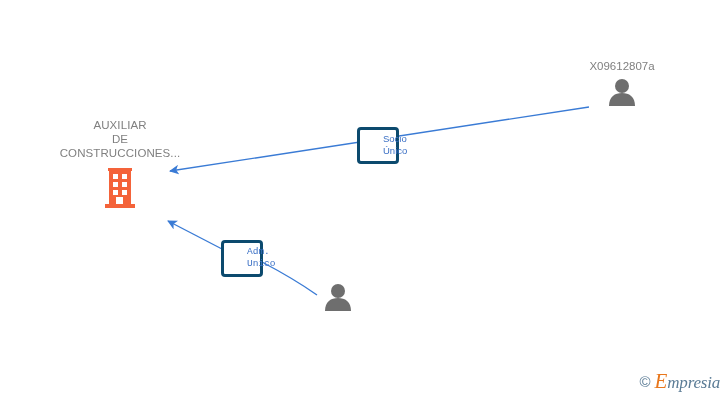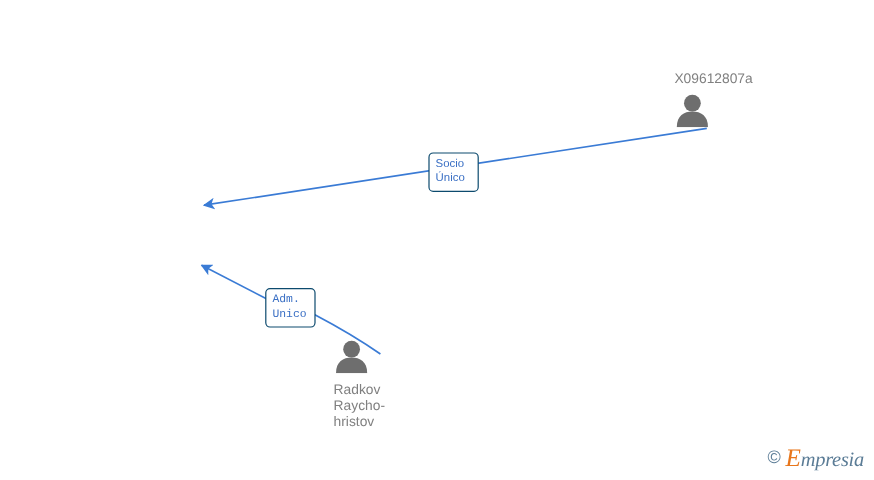--- a/index.html
+++ b/index.html
@@ -43,21 +43,21 @@
   }
   .building-icon {
     margin-top: 6px;
     display: inline-block;
     line-height: 0;
   }
 
   
   .person-node {
     position: absolute;
-    text-align: left;
+    text-align: center;
     width: 120px;
   }
   .person-node.top-right { left: 562px; top: 60px; }
   .person-node.bottom   { left: 278px; top: 283px; }
 
   .person-name {
     font-size: 11.5px;
     line-height: 13.5px;
     color: #808080;
     white-space: pre-line;
@@ -66,26 +66,26 @@
     line-height: 0;
     display: inline-block;
   }
   .person-node.top-right .person-name { margin-bottom: 4px; }
   .person-node.bottom .person-name { margin-top: 3px; }
 
   
   .rel-box {
     position: absolute;
     background: #ffffff;
-    border: 1px solid #0c4a6e;
+    border: 3px solid #0c4a6e;
     border-radius: 4px;
     color: #3A6FC4;
     font-size: 9.5px;
     line-height: 12px;
-    padding: 3px 5px 4px 5px;
+    padding: 3px 5px 4px 23px;
     text-align: left;
     white-space: pre-line;
     box-sizing: border-box;
   }
   .rel-box.socio { left: 357px; top: 127px; width: 42px; }
   .rel-box.adm   { left: 221px; top: 240px; width: 42px; font-family: Liberation Mono, monospace; }
 
   
   .watermark {
     position: absolute;
@@ -125,41 +125,62 @@
       </marker>
     </defs>
 
     <line x1="589" y1="107" x2="170" y2="171" stroke="#3A7BD5" stroke-width="1.4" marker-end="url(#arrowblue)"></line>
 
     <path d="M 317 295 C 300 283 281 272 262 262" fill="none" stroke="#3A7BD5" stroke-width="1.4"></path>
 
     <line x1="222" y1="249" x2="168" y2="221" stroke="#3A7BD5" stroke-width="1.4" marker-end="url(#arrowblue)"></line>
   </svg>
 
+  <div class="company-node">
+    <div class="company-label">AUXILIAR
+DE
+CONSTRUCCIONES...</div>
+    <div class="building-icon">
+      <svg width="36" height="44" viewBox="0 0 36 44" xmlns="http://www.w3.org/2000/svg">
+
+        <rect x="7" y="4" width="22" height="34" fill="#F4633A"></rect>
+
+        <rect x="6" y="2" width="24" height="3" fill="#F4633A"></rect>
+
+        <rect x="3" y="38" width="30" height="4" fill="#F4633A"></rect>
+
+        <rect x="11" y="8" width="5" height="5" fill="#FFFFFF"></rect>
+        <rect x="20" y="8" width="5" height="5" fill="#FFFFFF"></rect>
+        <rect x="11" y="16" width="5" height="5" fill="#FFFFFF"></rect>
+        <rect x="20" y="16" width="5" height="5" fill="#FFFFFF"></rect>
+        <rect x="11" y="24" width="5" height="5" fill="#FFFFFF"></rect>
+        <rect x="20" y="24" width="5" height="5" fill="#FFFFFF"></rect>
+
+        <rect x="14" y="31" width="7" height="7" fill="#FFFFFF"></rect>
+      </svg>
+    </div>
+  </div>
 
   <div class="person-node top-right">
     <div class="person-name">X09612807a</div>
     <div class="person-icon">
       <svg width="30" height="28" viewBox="0 0 30 28" xmlns="http://www.w3.org/2000/svg">
         <circle cx="15" cy="8" r="7" fill="#6E6E6E"></circle>
         <path d="M 2 28 C 2 18.5 8 15 15 15 C 22 15 28 18.5 28 28 Z" fill="#6E6E6E"></path>
       </svg>
     </div>
   </div>
 
   <div class="person-node bottom">
     <div class="person-icon">
       <svg width="30" height="28" viewBox="0 0 30 28" xmlns="http://www.w3.org/2000/svg">
         <circle cx="15" cy="8" r="7" fill="#6E6E6E"></circle>
         <path d="M 2 28 C 2 18.5 8 15 15 15 C 22 15 28 18.5 28 28 Z" fill="#6E6E6E"></path>
       </svg>
     </div>
-    <div class="person-name">Radkov
-Raycho-
-hristov</div>
   </div>
 
   <div class="rel-box socio">Socio
 Único</div>
 
   <div class="rel-box adm">Adm.
 Unico</div>
 
   <div class="watermark">
     <span class="wm-c">©</span>

